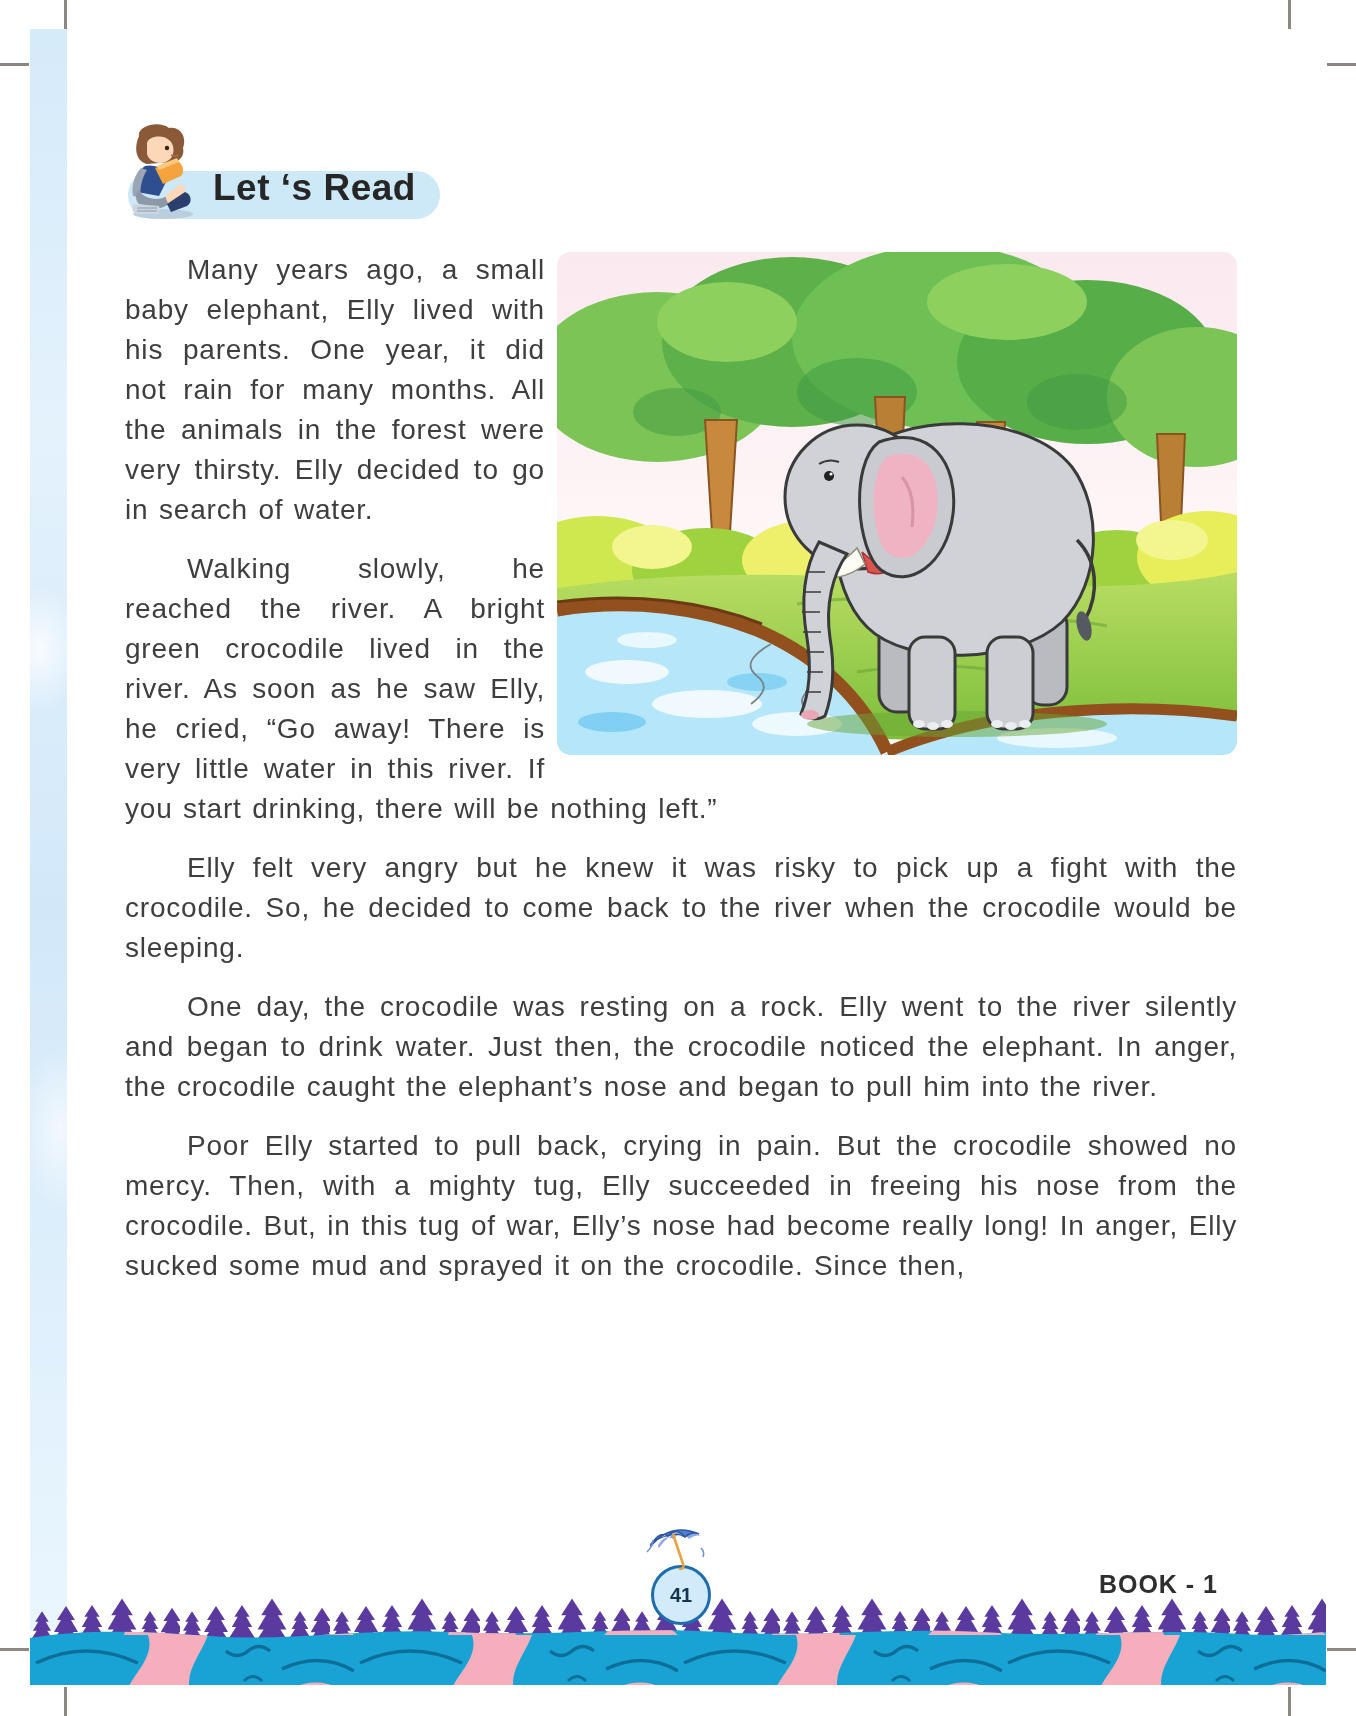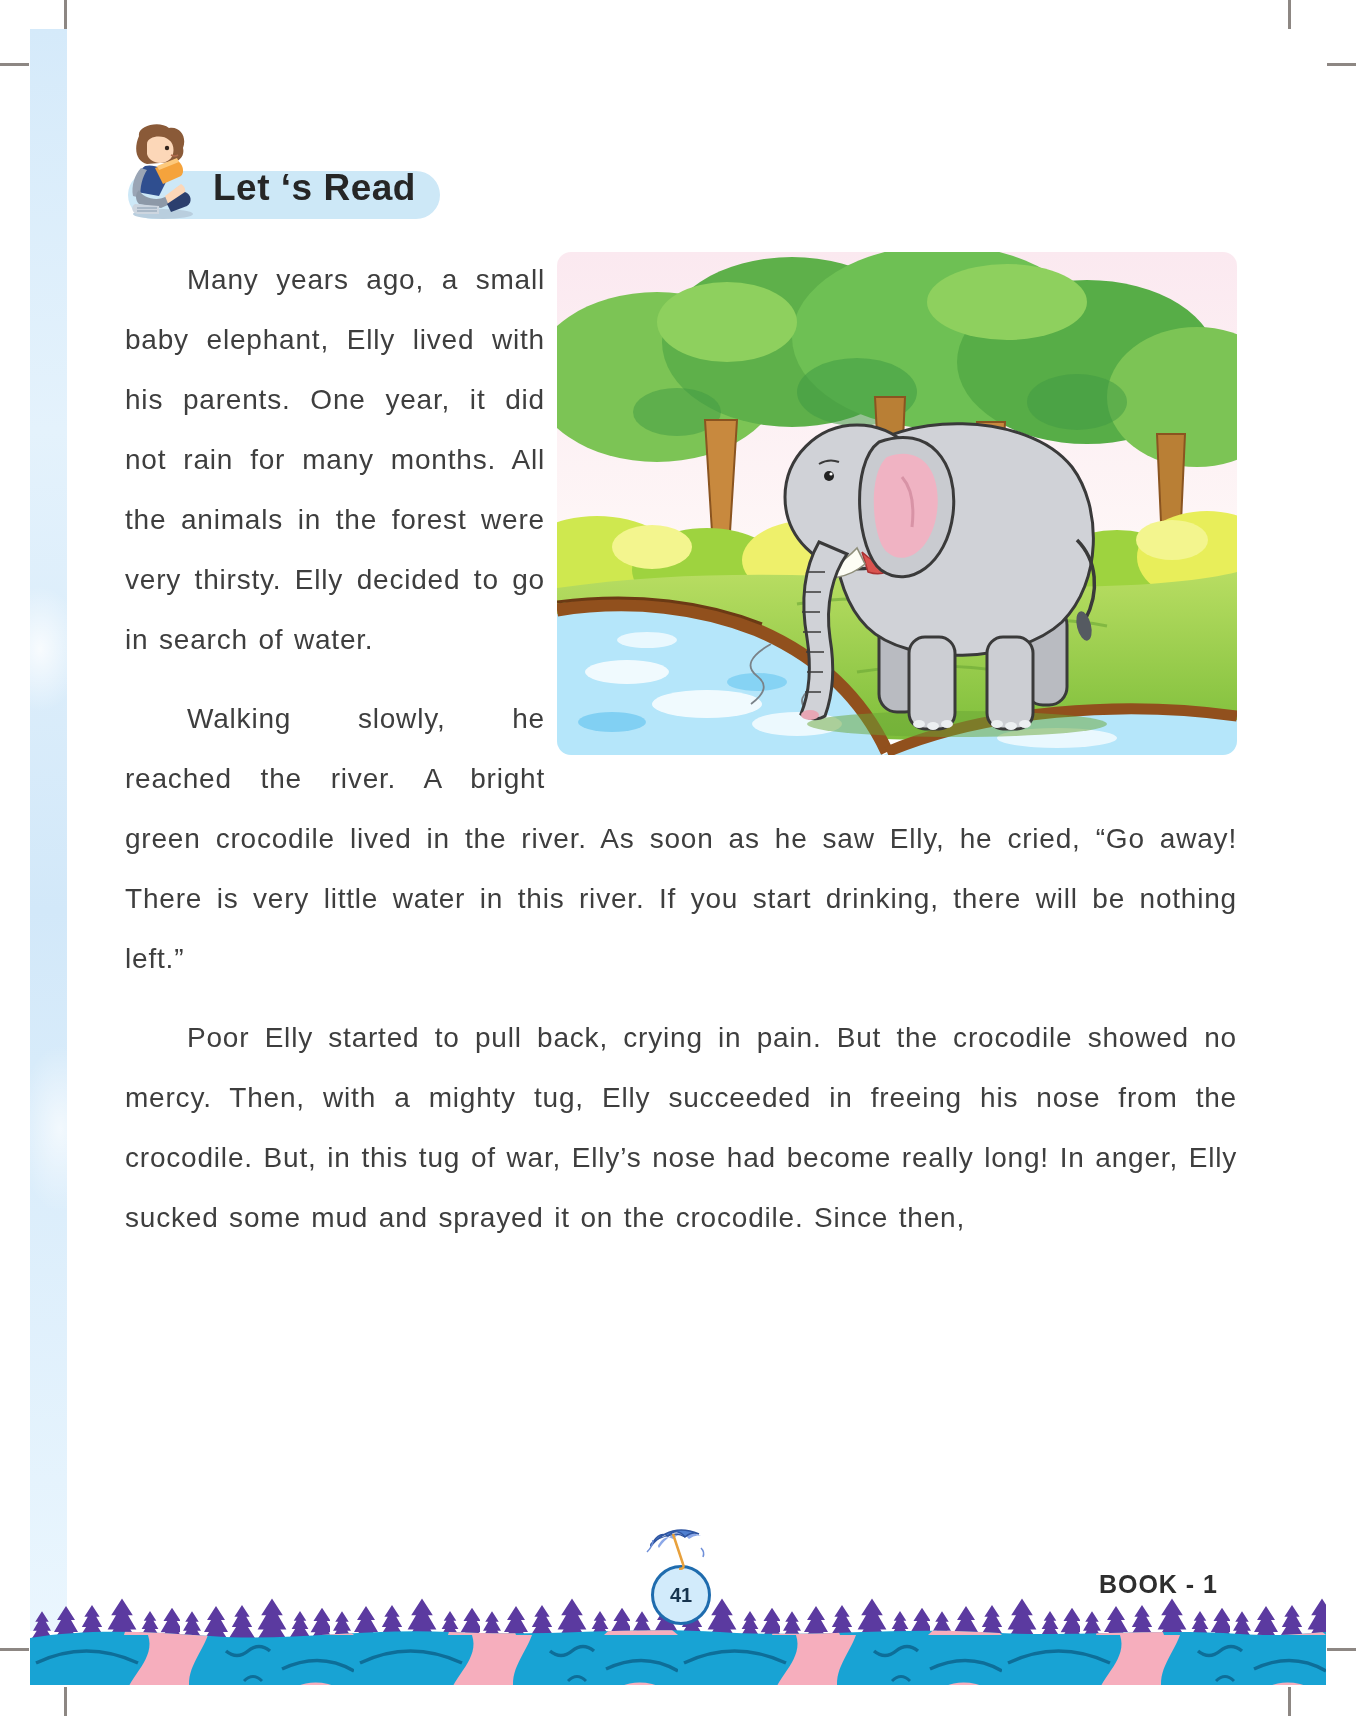--- a/index.html
+++ b/index.html
@@ -23,21 +23,21 @@
       linear-gradient(180deg,#d5eafa 0%,#e4f2fc 25%,#d2e8f9 55%,#eaf6fe 100%);}
 
   
   .banner{position:absolute;left:128px;top:171px;width:312px;height:48px;
           background:#cde8f7;border-radius:26px;}
   .banner-title{position:absolute;left:213px;top:167px;font-size:37px;font-weight:bold;
           color:#262626;letter-spacing:.5px;white-space:nowrap;}
   .boy{position:absolute;left:125px;top:124px;width:72px;height:96px;}
 
   
-  .story{position:absolute;left:125px;top:250px;width:1112px;font-size:28px;line-height:60px;
+  .story{position:absolute;left:125px;top:250px;width:1112px;font-size:28px;line-height:40px;
          color:#3e3e3e;text-align:justify;letter-spacing:.8px;word-spacing:2px;}
   .story p{margin:0 0 19px 0;text-indent:62px;}
   .illu{float:right;width:680px;height:503px;margin:2px 0 16px 12px;border-radius:14px;
         overflow:hidden;shape-outside:margin-box;}
 
   
   .umbrella{position:absolute;left:645px;top:1522px;z-index:4;}
   .page-circle{position:absolute;left:651px;top:1565px;width:54px;height:54px;border-radius:50%;
         background:#d2ebfb;border:3px solid #1f6cae;display:flex;align-items:center;
         justify-content:center;font-size:20px;font-weight:bold;color:#17344e;z-index:3;}
@@ -168,20 +168,22 @@
           <path d="M250,320 h18 M246,340 h18 M245,360 h18 M246,380 h18 M249,400 h18 M250,420 h16 M248,440 h16" stroke="#3a3a3a" stroke-width="1.6"></path>
           <ellipse cx="253" cy="463" rx="9" ry="5" fill="#e8a7b5"></ellipse>
           <path d="M322,190 C372,172 402,210 396,262 C390,312 352,338 324,318 C300,300 292,212 322,190 Z" fill="#c9cbd0" stroke="#3a3a3a" stroke-width="3"></path>
           <path d="M330,205 C365,192 385,220 380,260 C375,298 348,316 330,300 C315,287 310,222 330,205 Z" fill="#f0b3c3"></path>
           <path d="M345,225 q14,16 10,50" stroke="#d893a6" stroke-width="3" fill="none"></path>
         </g>
       </svg>
     </div>
     <p>Many years ago, a small baby elephant, Elly lived with his parents. One year, it did not rain for many months. All the animals in the forest were very thirsty. Elly decided to go in search of water.</p>
     <p>Walking slowly, he reached the river. A bright green crocodile lived in the river. As soon as he saw Elly, he cried, “Go away! There is very little water in this river. If you start drinking, there will be nothing left.”</p>
+    <p>Elly felt very angry but he knew it was risky to pick up a fight with the crocodile. So, he decided to come back to the river when the crocodile would be sleeping.</p>
+    <p>One day, the crocodile was resting on a rock. Elly went to the river silently and began to drink water. Just then, the crocodile noticed the elephant. In anger, the crocodile caught the elephant’s nose and began to pull him into the river.</p>
     <p>Poor Elly started to pull back, crying in pain. But the crocodile showed no mercy. Then, with a mighty tug, Elly succeeded in freeing his nose from the crocodile. But, in this tug of war, Elly’s nose had become really long! In anger, Elly sucked some mud and sprayed it on the crocodile. Since then,</p>
   </div>
 
   <div class="umbrella">
     <svg width="66" height="48" viewBox="0 0 66 48">
       <path d="M14,26 Q30,2 56,14 Q50,12 44,17 Q36,8 28,17 Q20,12 14,22 Q12,24 14,26 Z" fill="#8ca8e8"></path>
       <path d="M6,24 Q26,0 54,12 Q47,9 40,15 Q32,5 23,14 Q15,9 8,20 Q5,22 6,24 Z" fill="#4f7fd0" stroke="#2f55a0" stroke-width="1.5"></path>
       <path d="M8,20 Q18,14 23,14 M23,14 Q32,10 40,15" stroke="#2f55a0" stroke-width="1.2" fill="none"></path>
       <path d="M28,12 L38,42 q2,5 -4,5" stroke="#e8a13c" stroke-width="2.5" fill="none"></path>
       <path d="M2,30 q6,-6 6,-12" stroke="#6f8fd8" stroke-width="1.5" fill="none"></path>

